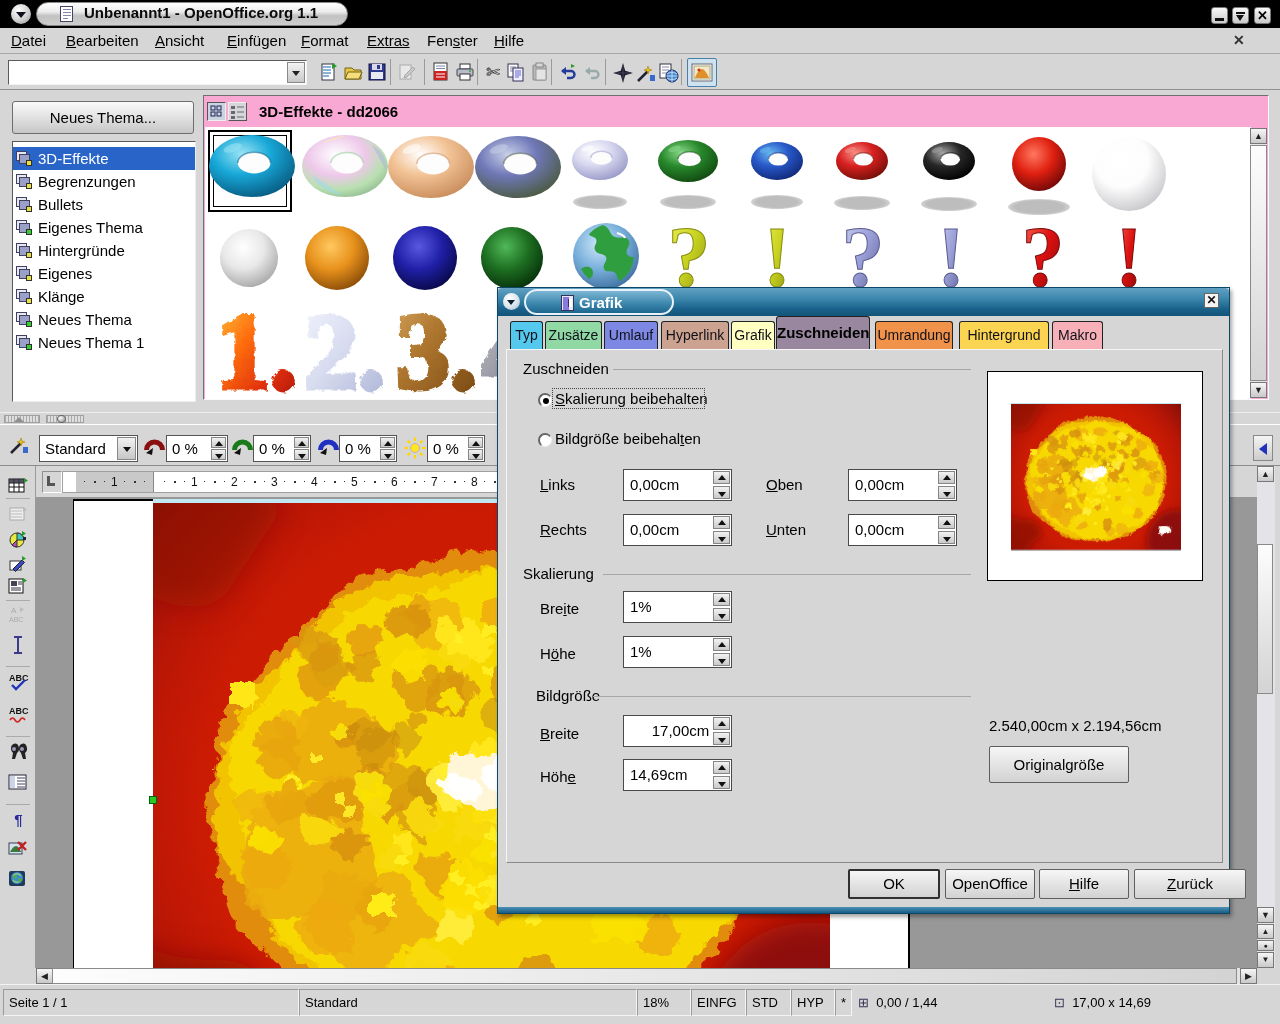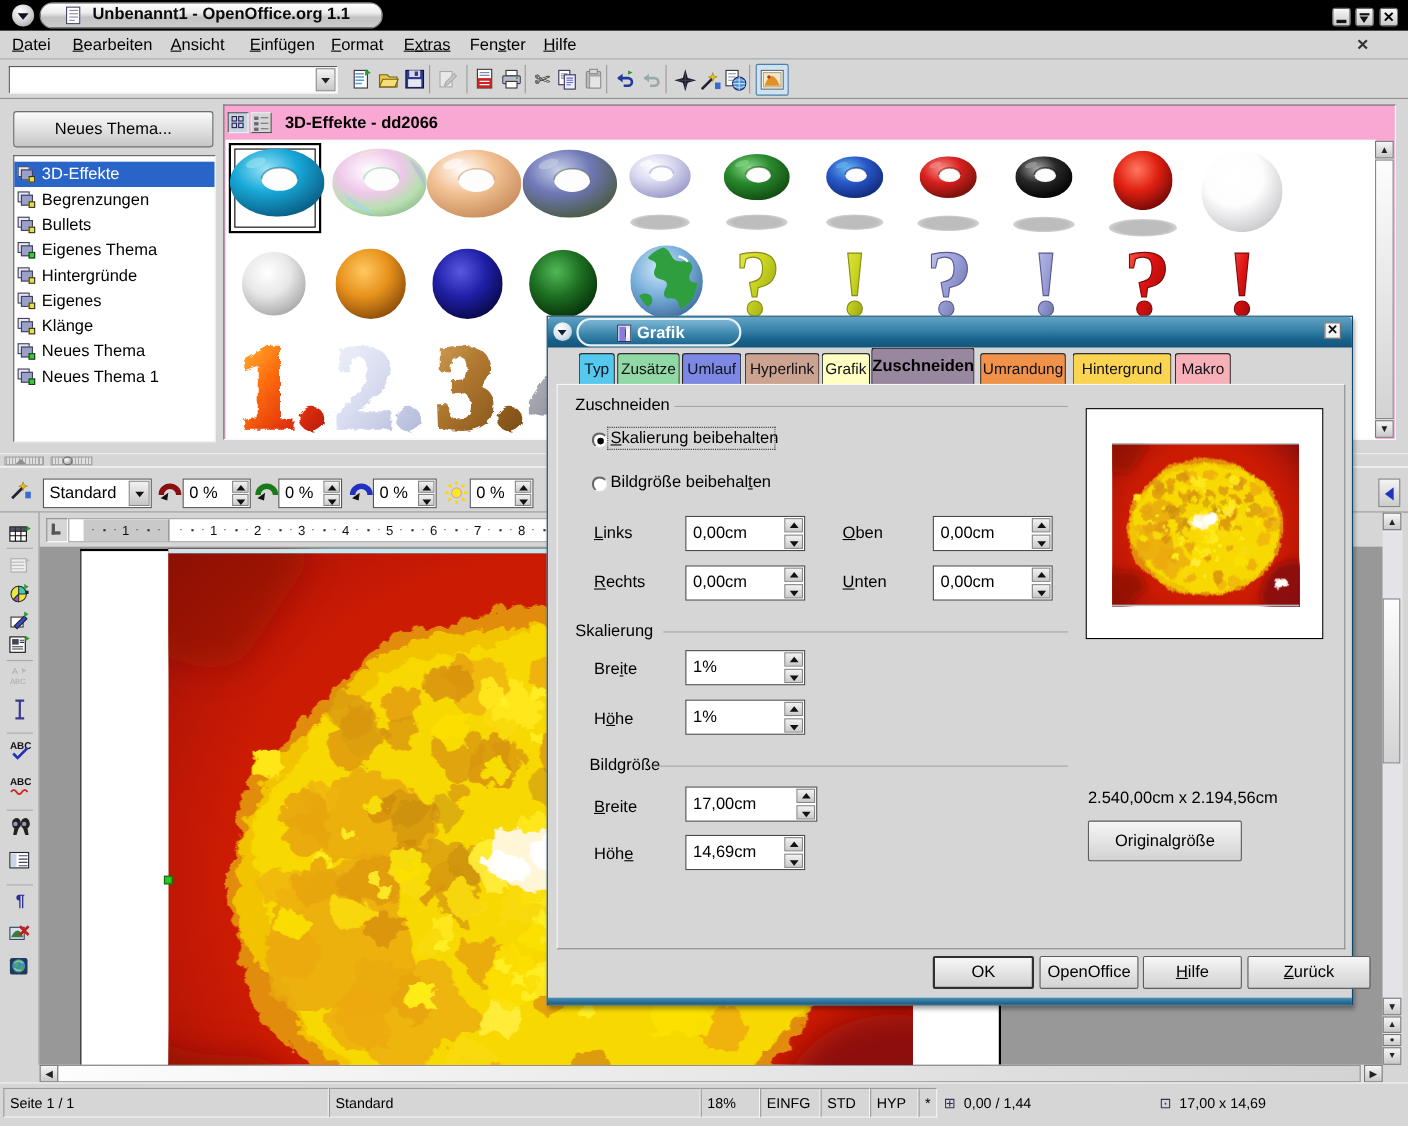--- a/index.html
+++ b/index.html
@@ -97,21 +97,21 @@
 #dlgtitle{position:absolute;left:0;top:0;width:731px;height:28px;
   background:linear-gradient(#61a1c2,#3a85ab 40%,#19618b 75%,#135578);border-radius:4px 4px 0 0;}
 #dpill{position:absolute;left:26px;top:1px;width:150px;height:26px;border-radius:13px;border:2px solid #e8f2f8;
   background:linear-gradient(#7cb6d4,#3a85ab 60%,#1d6690);}
 #dmenu{position:absolute;left:5px;top:5px;width:17px;height:17px;border-radius:50%;
   background:radial-gradient(circle at 38% 32%,#ffffff,#d8e4ec 55%,#9ab2c0);}
 #dmenu:after{content:"";position:absolute;left:4px;top:7px;border:4.5px solid transparent;border-top:5.5px solid #0c2030;}
 #dtext{position:absolute;left:53px;top:3px;font-weight:bold;font-size:15px;color:#fff;}
 #dclose{position:absolute;right:10px;top:5px;width:15px;height:15px;background:#f4f4f4;border:1px solid #666;
   font-size:12px;line-height:13px;text-align:center;font-weight:bold;color:#111;}
-#dtabs{position:absolute;left:23px;top:33px;width:720px;height:28px;}
+#dtabs{position:absolute;left:7px;top:33px;width:720px;height:28px;}
 .dtab{position:absolute;bottom:0;height:28px;border:1px solid #222;border-bottom:none;border-radius:3px 3px 0 0;
   font-size:14px;text-align:center;color:#101018;line-height:27px;overflow:hidden;}
 .dtabact{height:33px;font-weight:bold;font-size:15px;color:#000;line-height:32px !important;}
 #dpanel{position:absolute;left:8px;top:61px;width:717px;height:514px;
   border-top:1px solid #f6f6f6;border-left:1px solid #f6f6f6;border-bottom:1px solid #8a8a8a;border-right:1px solid #8a8a8a;}
 .dgrouplb{position:absolute;font-size:15px;}
 .dgline{position:absolute;height:1px;background:#a6a6a6;}
 .dlabel{position:absolute;font-size:15px;}
 .dfield{position:absolute;width:109px;height:32px;background:#fff;border:1px solid #4a4a4a;
   font-size:15px;line-height:30px;padding-left:6px;}
@@ -1234,21 +1234,21 @@
         <span class="spdn"></span>
       </span></div>
     <div class="dlabel" style="left:42px;top:357px;">H<u>ö</u>he</div>
     <div class="dfield" style="left:125px;top:348px;width:109px;">1%<span class="spinbtns">
         <span class="spup"></span>
         <span class="spdn"></span>
       </span></div>
     <div class="dgrouplb" style="left:38px;top:399px;">Bildgröße</div>
     <div class="dgline" style="left:95px;top:408px;width:378px;"></div>
     <div class="dlabel" style="left:42px;top:437px;"><u>B</u>reite</div>
-    <div class="dfield" style="left:125px;top:427px;width:120px;">17,00cm<span class="spinbtns">
+    <div class="dfield" style="left:125px;top:427px;width:109px;text-align:center;">17,00cm<span class="spinbtns">
         <span class="spup"></span>
         <span class="spdn"></span>
       </span></div>
     <div class="dlabel" style="left:42px;top:480px;">Höh<u>e</u></div>
     <div class="dfield" style="left:125px;top:471px;width:109px;">14,69cm<span class="spinbtns">
         <span class="spup"></span>
         <span class="spdn"></span>
       </span></div>
     <div id="dprev">
       <div id="dthumb">

